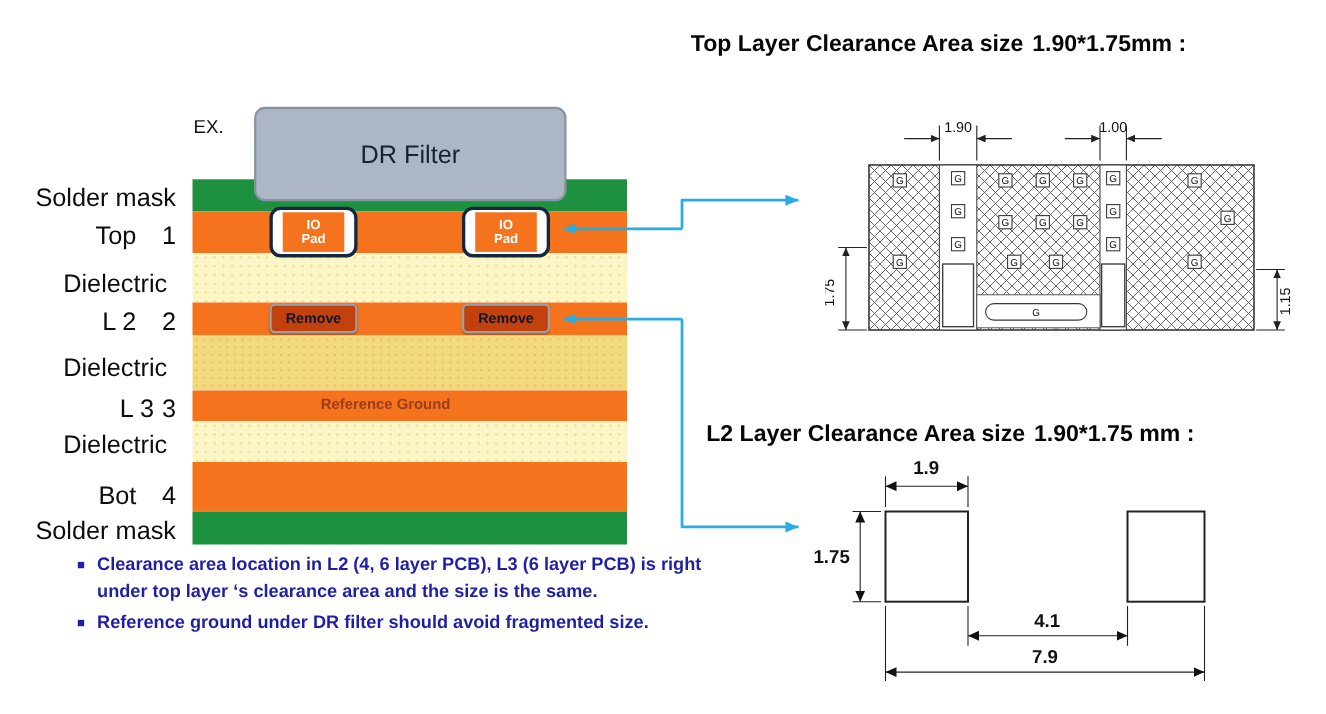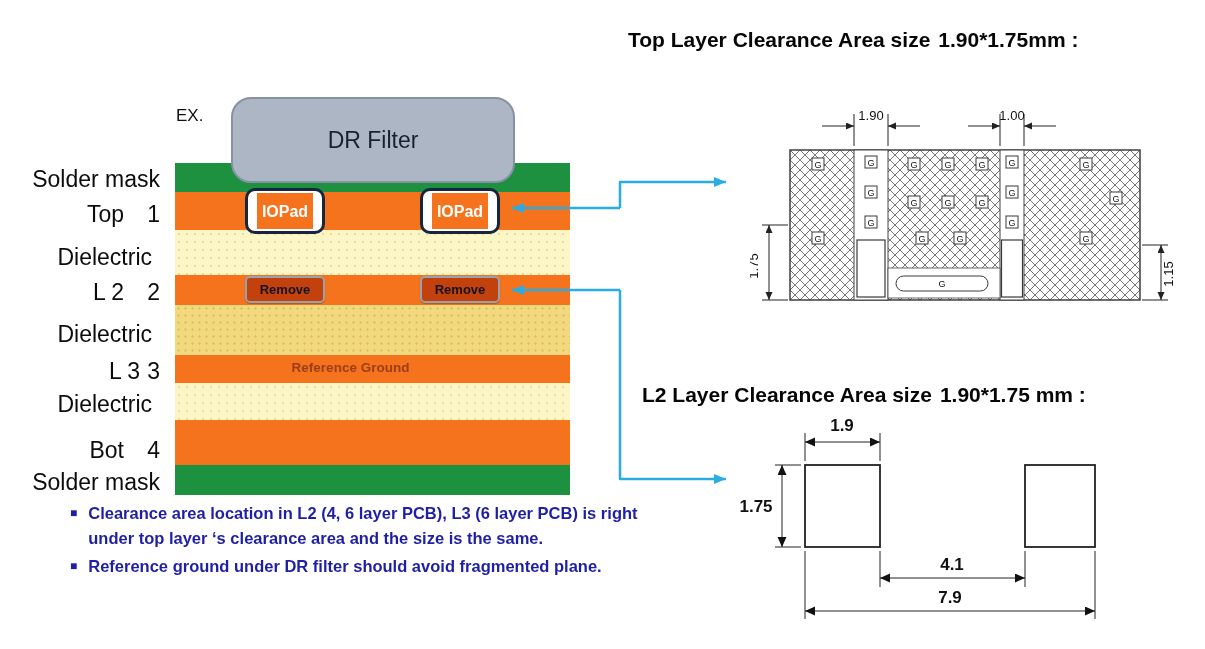--- a/index.html
+++ b/index.html
@@ -16,27 +16,27 @@
   .ly-l2  { top:112px; height:30px; background:#F5731D; }
   .ly-d2  { top:142px; height:50px; }
   .ly-l3  { top:192px; height:28px; background:#F5731D; }
   .ly-d3  { top:220px; height:37px; }
   .ly-bot { top:257px; height:45px; background:#F5731D; }
   .ly-sm2 { top:302px; height:30px; background:#1D9140; }
   .ly-d1,.ly-d3 { background-color:#FCF6C6; background-image:radial-gradient(#E9DC96 1.1px, transparent 1.2px); background-size:8px 8px; }
   .ly-d2 { background-color:#F2D87E; background-image:radial-gradient(#E2C25A 1.2px, transparent 1.3px); background-size:7px 7px; }
 
   .dr-filter { position:absolute; left:231px; top:97px; width:284px; height:86px; background:#ACB6C5;
-    border:2px solid #8792A3; border-radius:20px; display:flex; align-items:center; justify-content:center;
+    border:2px solid #8792A3; border-radius:10px; display:flex; align-items:center; justify-content:center;
     font-size:23px; color:#17212F; z-index:2; }
 
   .io-pad { position:absolute; top:188px; width:80px; height:46px; background:#fff; border:3px solid #16263E;
     border-radius:10px; display:flex; padding:2px 9px; z-index:3; }
-  .io-pad-core { flex:1; background:#F5731D; color:#fff; font-weight:bold; font-size:16px; line-height:13px;
-    display:flex; flex-direction:row; align-items:center; justify-content:center; }
+  .io-pad-core { flex:1; background:#F5731D; color:#fff; font-weight:bold; font-size:12px; line-height:13px;
+    display:flex; flex-direction:column; align-items:center; justify-content:center; }
   .io-left { left:245px; } .io-right { left:420px; }
 
   .remove-box { position:absolute; top:276px; width:80px; height:27px; background:#c2410c; border:2px solid #98A2AC;
     border-radius:5px; display:flex; align-items:center; justify-content:center; font-weight:bold; font-size:13px;
     color:#141428; z-index:3; box-shadow:0 1px 1px rgba(0,0,0,0.25); }
   .rm-left { left:245px; } .rm-right { left:420px; }
 
   .ref-ground { position:absolute; left:175px; top:360px; width:351px; text-align:center; color:#9C3D1C;
     font-weight:bold; font-size:13.5px; z-index:2; }
 
@@ -134,21 +134,21 @@
     <div class="sl sl8">Solder mask</div>
   </div>
 
   <div class="notes">
     <div class="note">
       <span class="note-bullet">■</span>
       <span class="note-text">Clearance area location in L2 (4, 6 layer PCB), L3 (6 layer PCB) is right under top layer ‘s clearance area and the size is the same.</span>
     </div>
     <div class="note">
       <span class="note-bullet">■</span>
-      <span class="note-text">Reference ground under DR filter should avoid fragmented plane.</span>
+      <span class="note-text">Reference ground under DR filter should avoid fragmented size.</span>
     </div>
   </div>
 
   <div class="heading h-top">
     <span>Top Layer Clearance Area size</span><span class="sz">1.90*1.75mm :</span>
   </div>
   <div class="heading h-l2">
     <span>L2 Layer Clearance Area size</span><span class="sz">1.90*1.75 mm :</span>
   </div>
 

